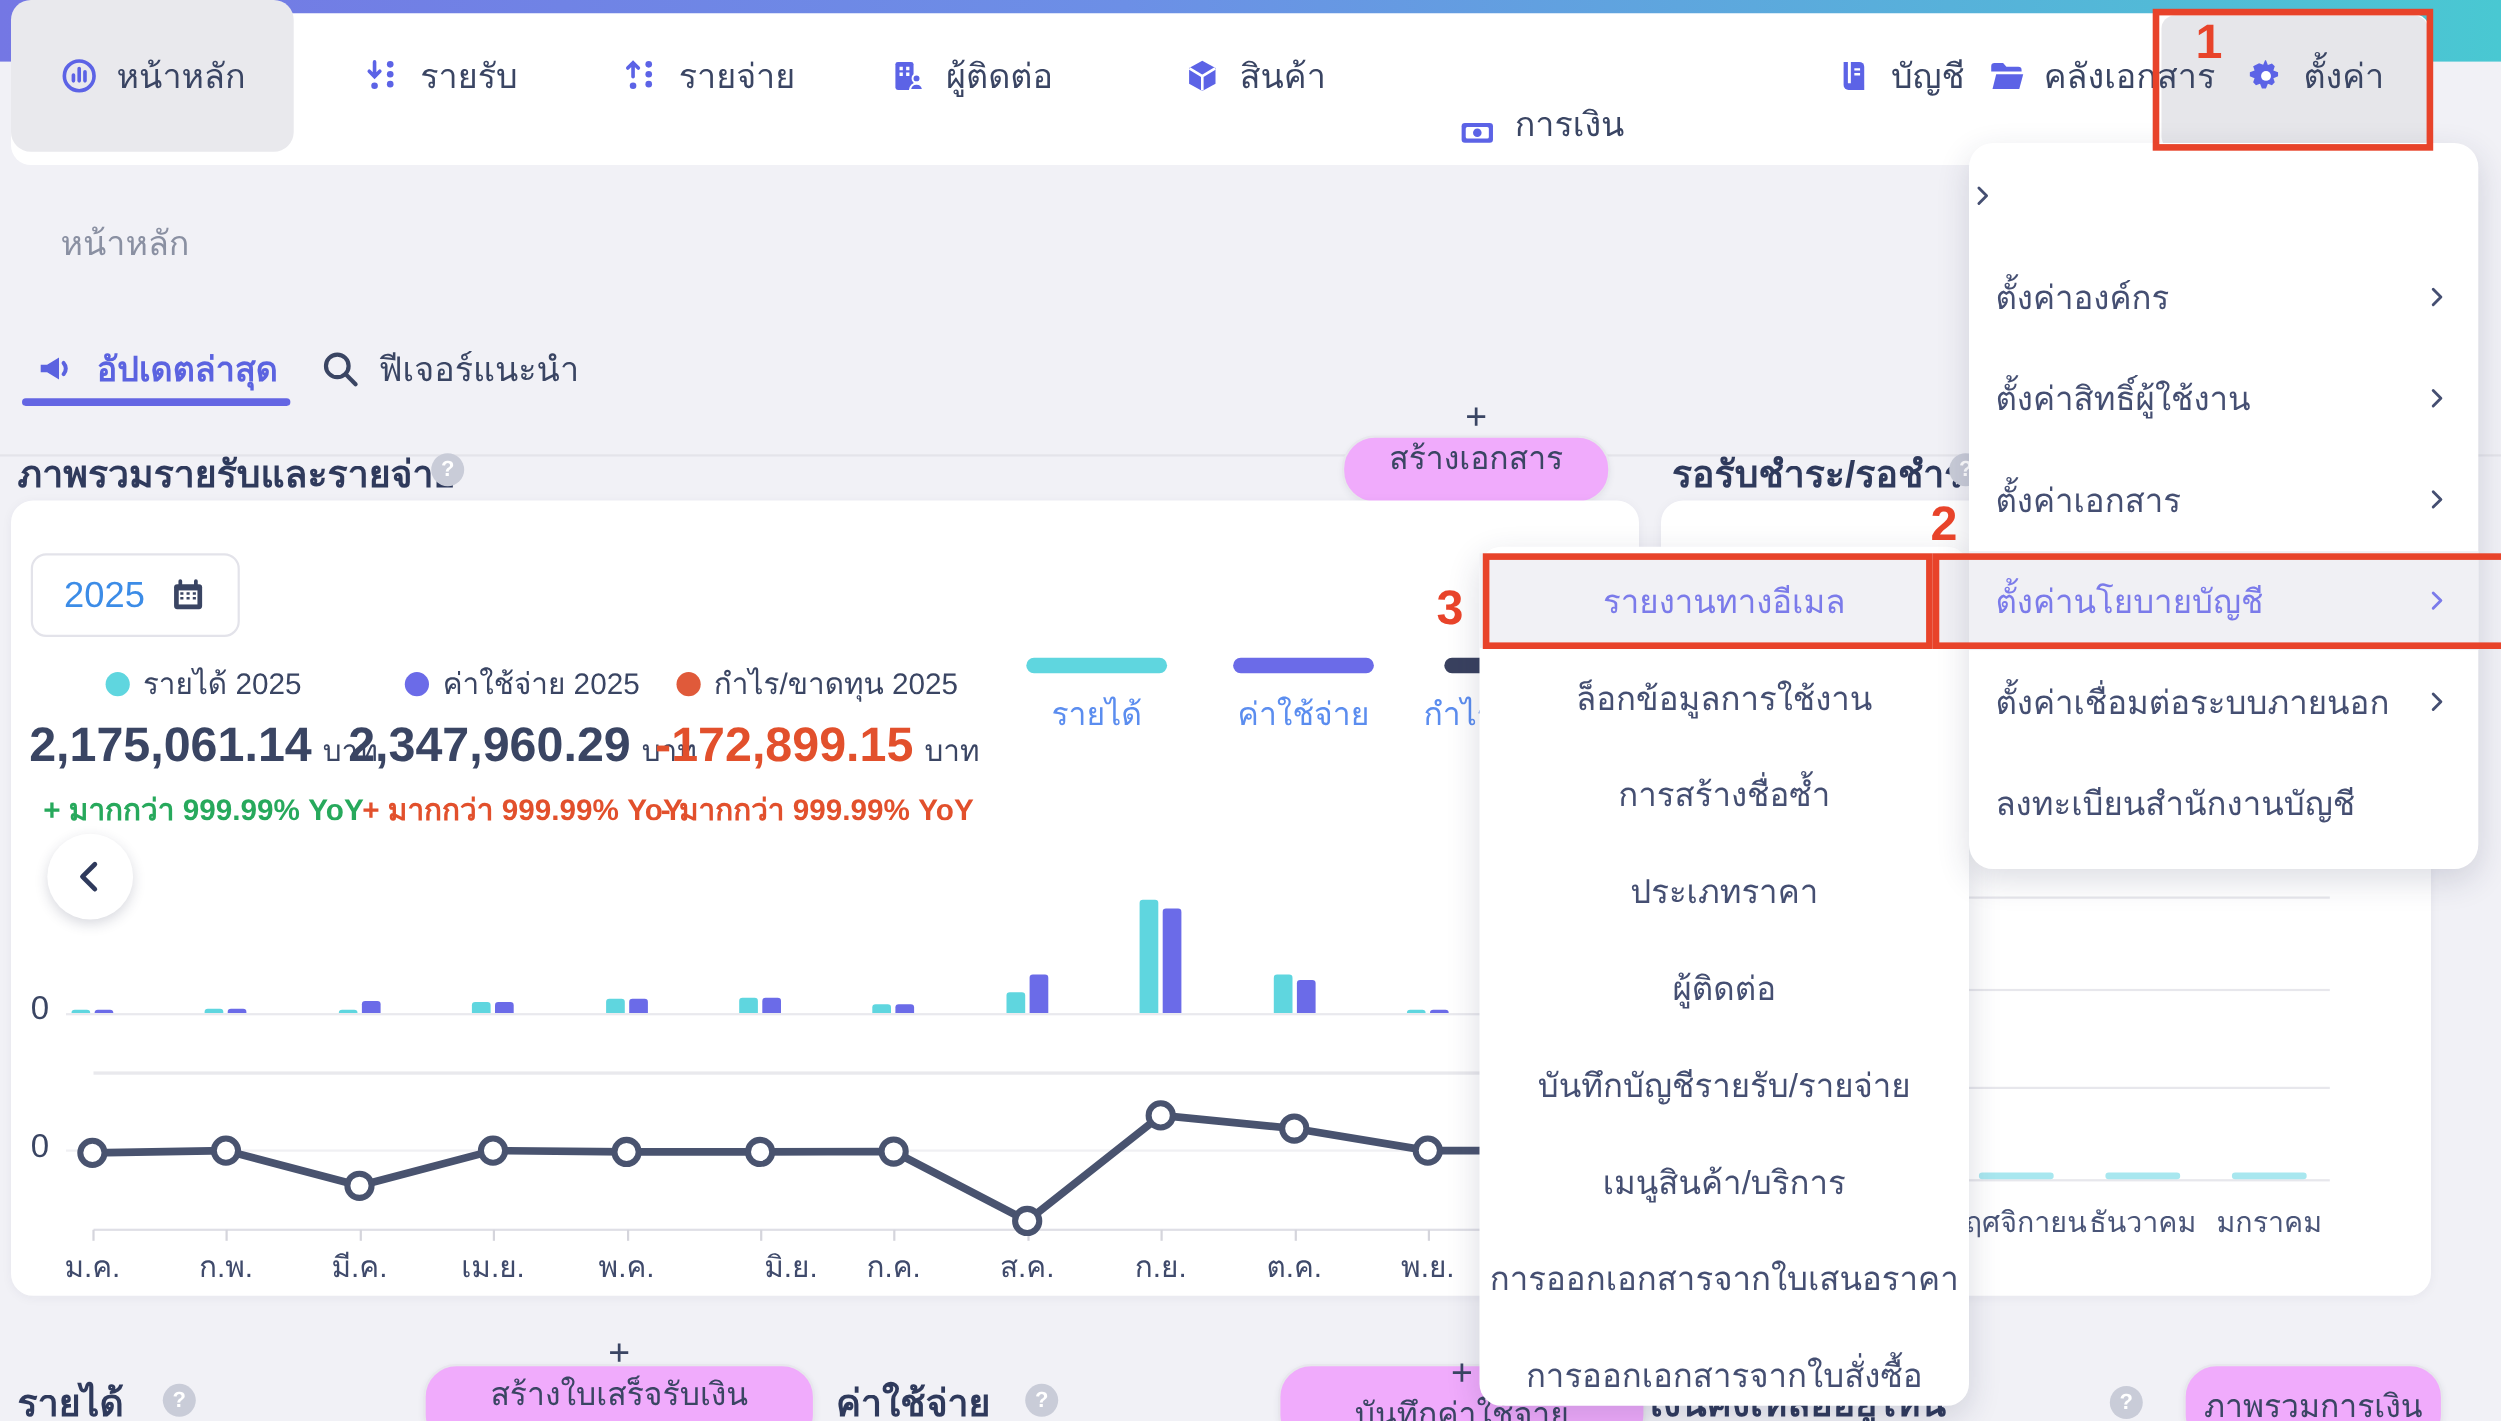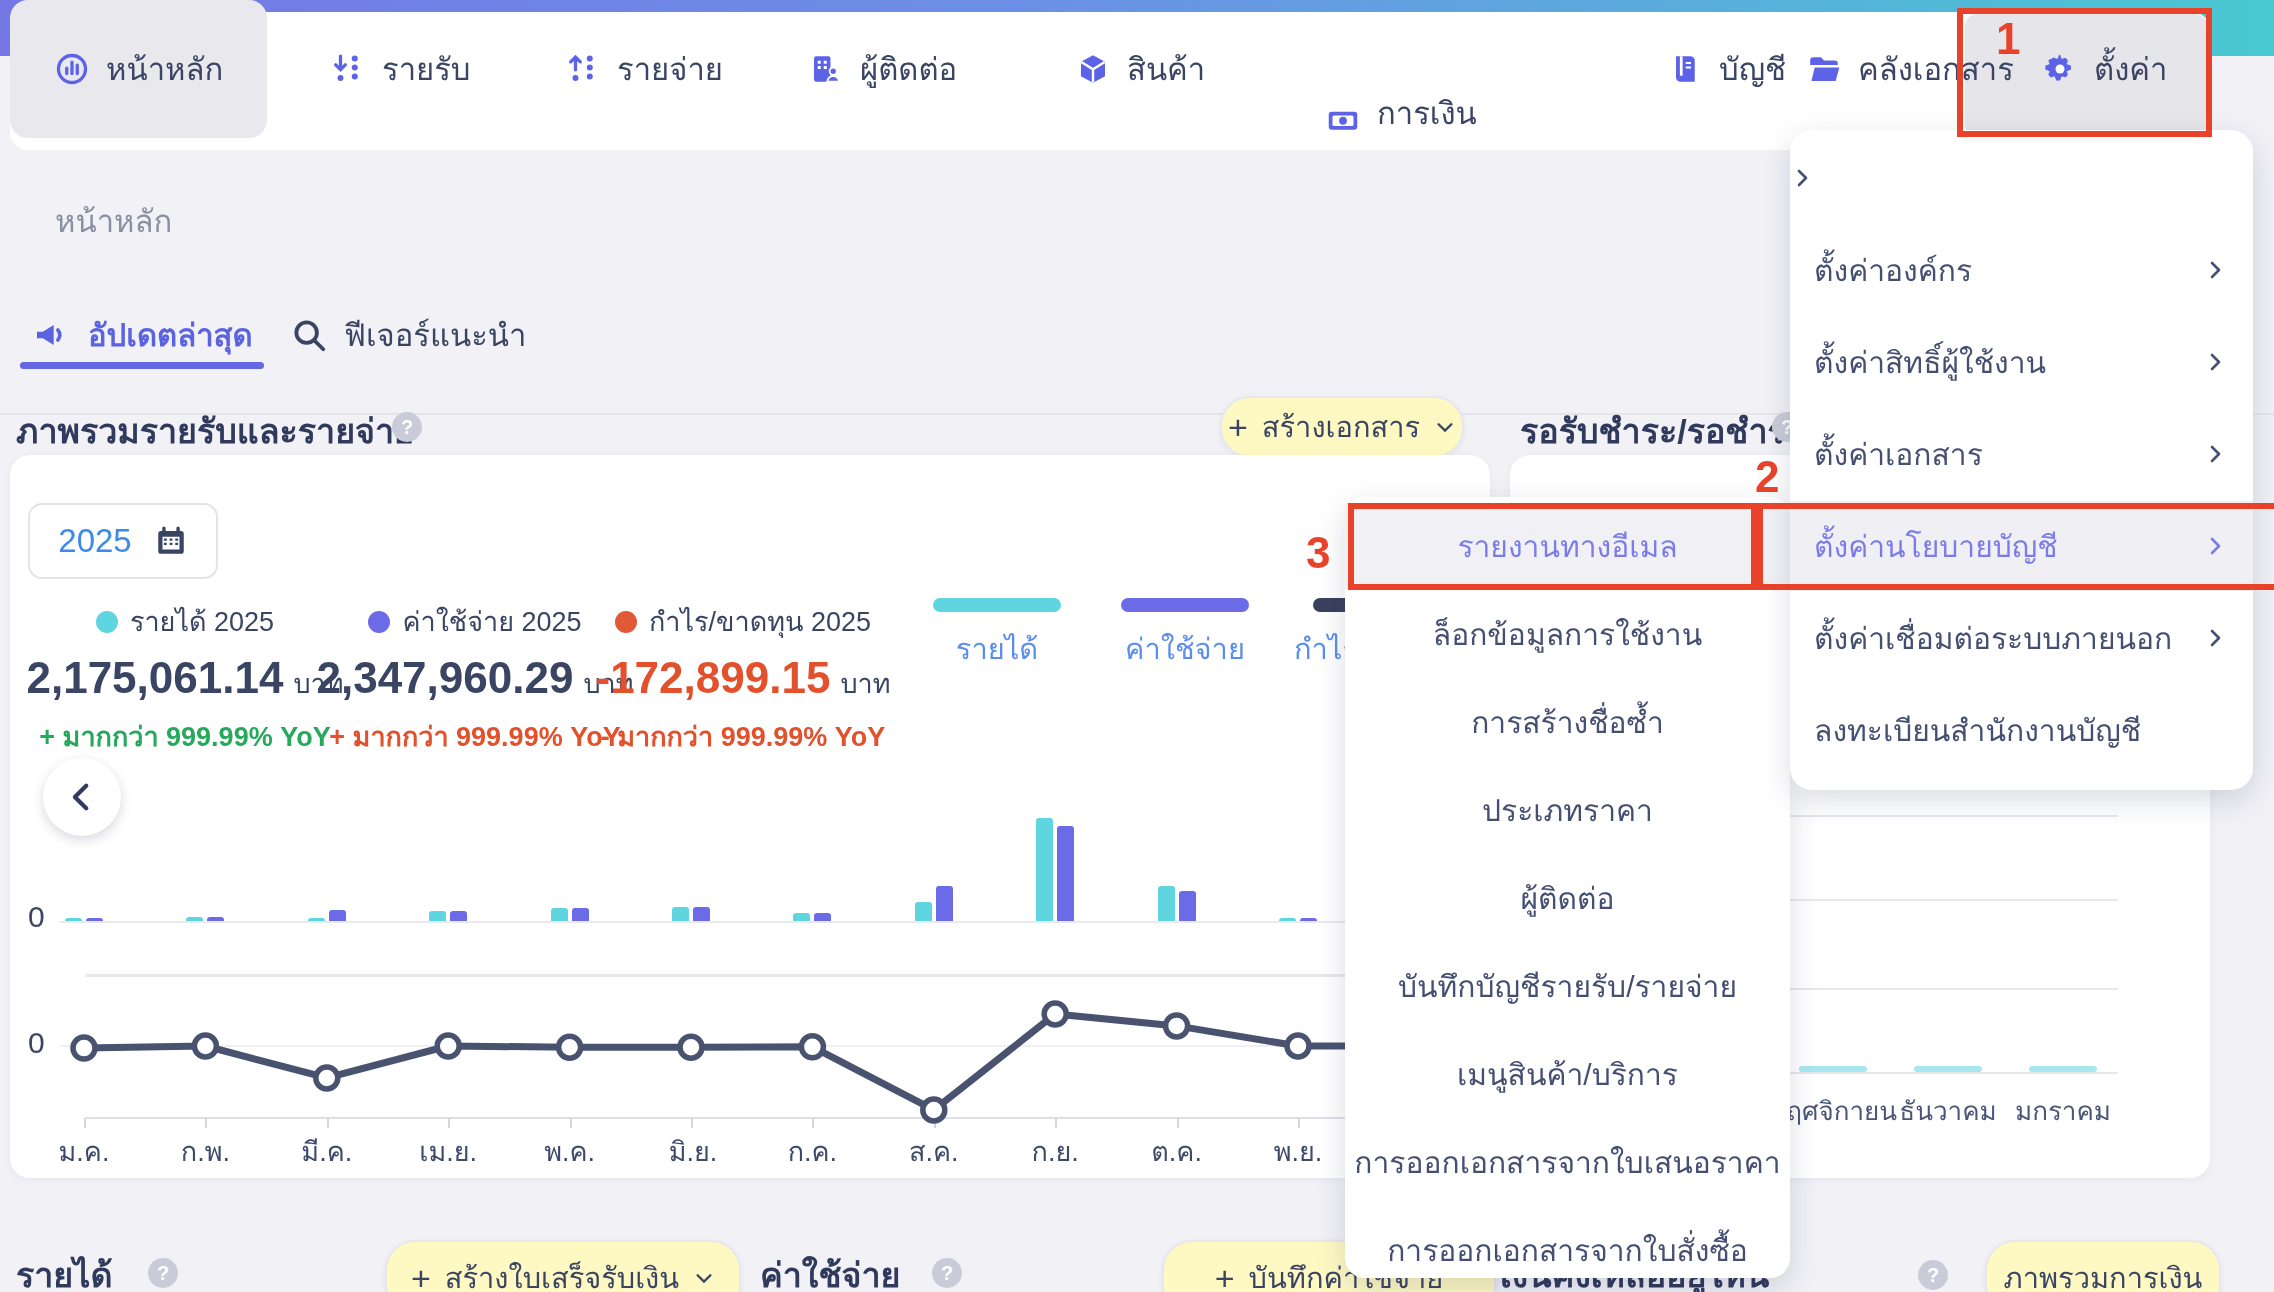--- a/index.html
+++ b/index.html
@@ -17,21 +17,21 @@
   .tab{position:absolute;top:310px;display:flex;align-items:center;gap:16px;font-size:31px;cursor:pointer;}
   #tab-updates{left:32px;color:#5B63E0;font-weight:bold;}
   #tab-features{left:290px;color:#3A4563;}
   #tab-underline{left:20px;top:362px;width:244px;height:7px;border-radius:4px;background:#6466E3;}
   #tabs-divider{left:0;top:413px;width:2274px;height:2px;background:#E4E4EA;}
   
   .h-title{font-size:34px;font-weight:bold;color:#2F3A5C;}
   #overview-title{left:16px;top:404px;}
   #pending-title{left:1520px;top:404px;}
   .q-icon{position:absolute;width:30px;height:30px;border-radius:50%;background:#C9CCD8;color:#fff;font-size:20px;font-weight:bold;display:flex;align-items:center;justify-content:center;}
-  .pill-btn{position:absolute;background:#fef9c3;border:2px solid #E7E7EC;border-radius:30px;display:flex;align-items:center;justify-content:center;gap:14px;font-size:29px;color:#3A4563;box-shadow:0 2px 6px rgba(40,44,80,.06);cursor:pointer;}
+  .pill-btn{position:absolute;background:#f0abfc;border:2px solid #E7E7EC;border-radius:30px;display:flex;align-items:center;justify-content:center;gap:14px;font-size:29px;color:#3A4563;box-shadow:0 2px 6px rgba(40,44,80,.06);cursor:pointer;flex-direction:column;}
   
   .card{position:absolute;background:#fff;border-radius:20px;box-shadow:0 2px 10px rgba(40,44,80,.05);}
   #main-card{left:10px;top:455px;width:1480px;height:723px;}
   #pending-card{left:1510px;top:455px;width:700px;height:723px;}
   
   #year-pill{left:28px;top:503px;width:186px;height:72px;background:#fff;border:2px solid #E3E3EA;border-radius:14px;display:flex;align-items:center;justify-content:center;gap:22px;cursor:pointer;z-index:2;}
   #year-pill .yr{font-size:33px;color:#3C8CE7;}
   
   .stat-col{position:absolute;top:600px;width:330px;display:flex;flex-direction:column;align-items:center;gap:10px;z-index:2;}
   .stat-label{display:flex;align-items:center;gap:12px;font-size:27px;color:#3A4563;}
@@ -337,21 +337,21 @@
       <div class="xlabel" style="left: 24px;">ม.ค.</div>
       <div class="xtick" style="left: 84px;"></div>
       <div class="xlabel" style="left: 145.4px;">ก.พ.</div>
       <div class="xtick" style="left: 205.4px;"></div>
       <div class="xlabel" style="left: 266.8px;">มี.ค.</div>
       <div class="xtick" style="left: 326.8px;"></div>
       <div class="xlabel" style="left: 388.2px;">เม.ย.</div>
       <div class="xtick" style="left: 448.2px;"></div>
       <div class="xlabel" style="left: 509.6px;">พ.ค.</div>
       <div class="xtick" style="left: 569.6px;"></div>
-      <div class="xlabel" style="left: 633px;">มิ.ย.</div>
+      <div class="xlabel" style="left: 659px;">มิ.ย.</div>
       <div class="xtick" style="left: 691px;"></div>
       <div class="xlabel" style="left: 752.4px;">ก.ค.</div>
       <div class="xtick" style="left: 812.4px;"></div>
       <div class="xlabel" style="left: 873.8px;">ส.ค.</div>
       <div class="xtick" style="left: 933.8px;"></div>
       <div class="xlabel" style="left: 995.2px;">ก.ย.</div>
       <div class="xtick" style="left: 1055.2px;"></div>
       <div class="xlabel" style="left: 1116.6px;">ต.ค.</div>
       <div class="xtick" style="left: 1176.6px;"></div>
       <div class="xlabel" style="left: 1238px;">พ.ย.</div>

